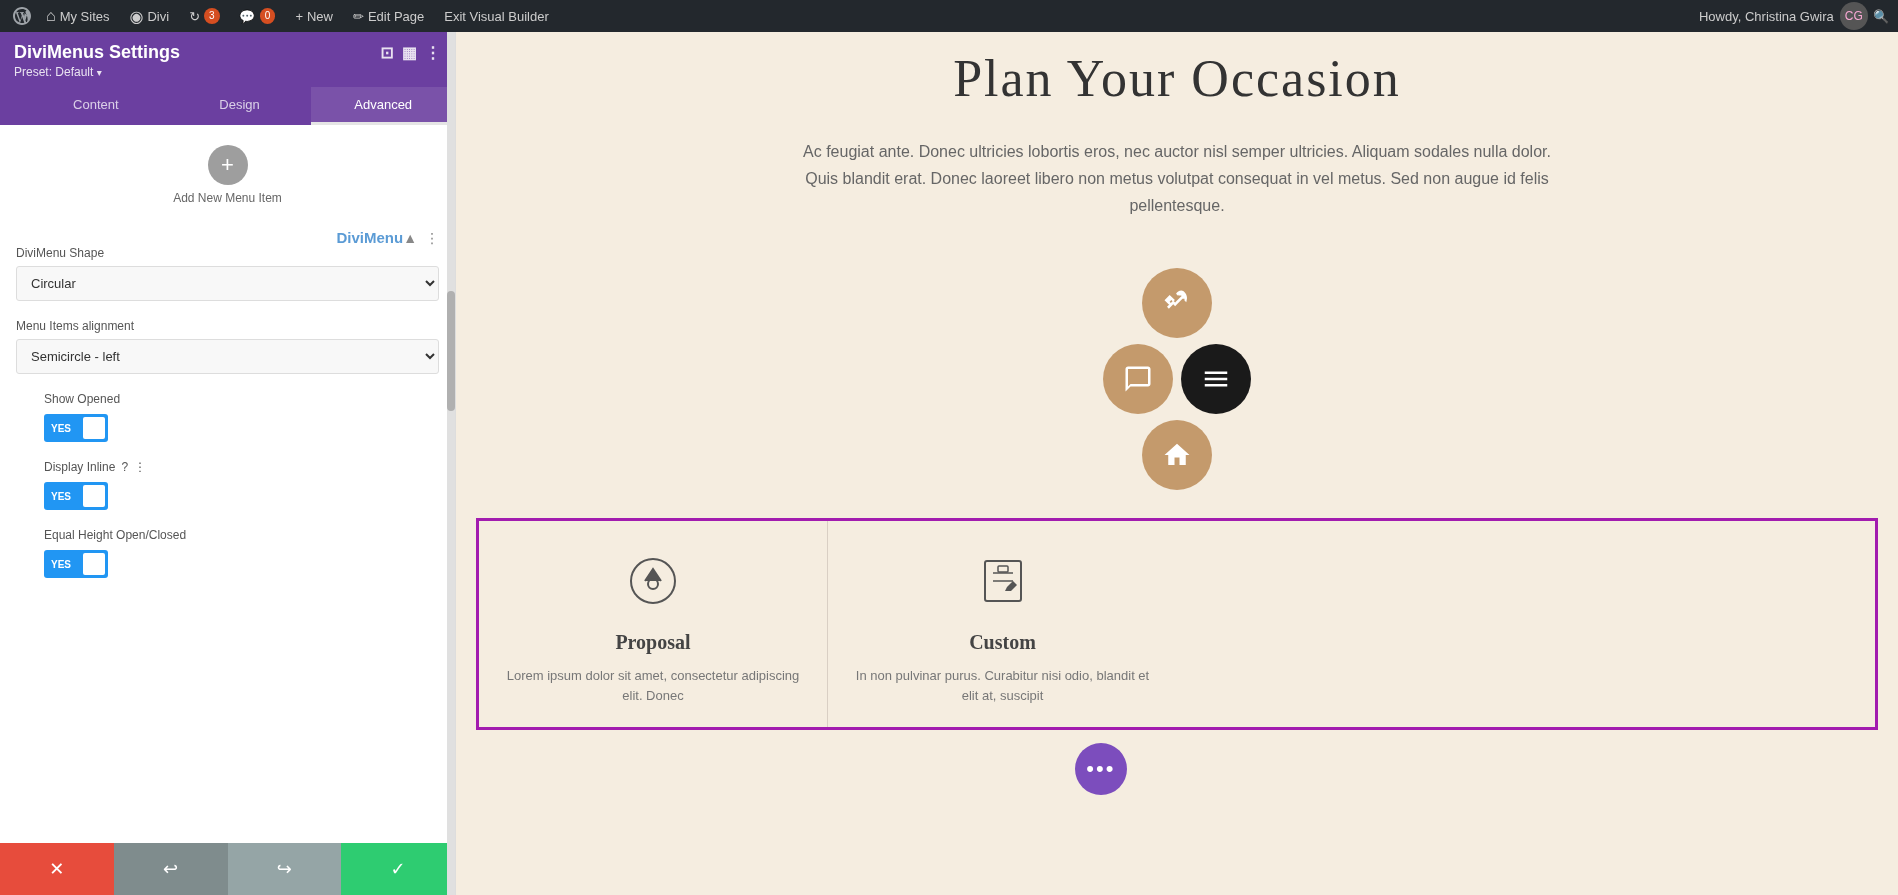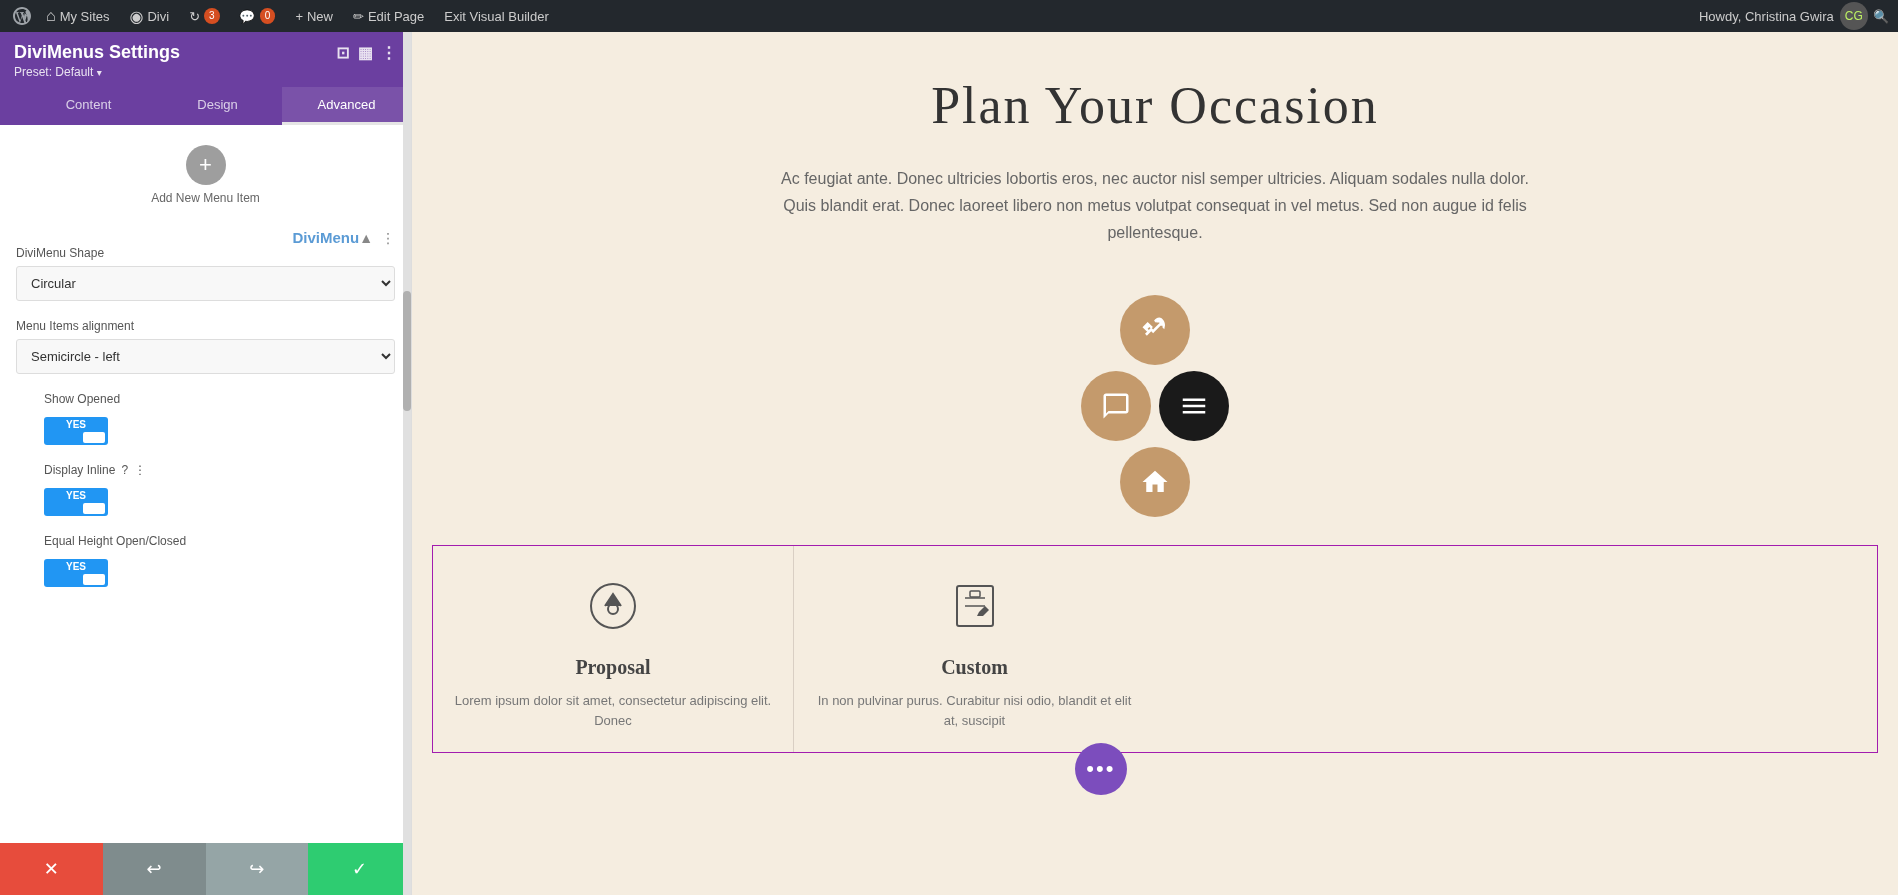--- a/index.html
+++ b/index.html
@@ -35,21 +35,21 @@
 
     
     .main-layout {
       display: flex;
       flex: 1;
       overflow: hidden;
     }
 
     
     .left-panel {
-      width: 412px;
+      width: 456px;
       background: #fff;
       display: flex;
       flex-direction: column;
       border-right: 1px solid #ddd;
       flex-shrink: 0;
       position: relative;
     }
 
     .panel-header {
       background: #6b3fa0;
@@ -187,21 +187,20 @@
     .toggle-switch {
       display: inline-flex;
       align-items: center;
       background: #2196f3;
       border-radius: 3px;
       padding: 2px 3px;
       gap: 2px;
       cursor: pointer;
       width: 64px;
       height: 28px;
-      flex-direction: column;
     }
     .toggle-yes {
       color: #fff;
       font-size: 10px;
       font-weight: 700;
       padding: 0 4px;
     }
     .toggle-thumb {
       width: 22px;
       height: 22px;
@@ -249,21 +248,21 @@
 
     
     .right-content {
       flex: 1;
       background: #f5ede0;
       overflow-y: auto;
       position: relative;
     }
 
     .page-main {
-      padding: 44px 20px 20px;
+      padding: 17px 20px 20px;
     }
 
     .page-heading {
       text-align: center;
       font-family: Georgia, 'Times New Roman', serif;
       font-size: 52px;
       font-weight: 400;
       color: #333;
       letter-spacing: 2px;
       margin-bottom: 30px;
@@ -306,21 +305,21 @@
       margin: 8px;
     }
     .circle-btn.brown { background: #c49a6c; }
     .circle-btn.dark { background: #1a1a1a; }
     .circle-btn svg { fill: #fff; width: 30px; height: 30px; }
 
     
     .cards-grid {
       display: grid;
       grid-template-columns: repeat(4, 1fr);
-      border: 1px solid #a21caf;
+      border: 3px solid #a21caf;
       margin-top: 20px;
     }
     .card {
       background: #f5ede0;
       border-right: 1px solid #d9cfc4;
       padding: 30px 20px 20px;
       display: flex;
       flex-direction: column;
       align-items: center;
     }
@@ -388,21 +387,21 @@
   </div>
   <div class="bar-item">
     <span>✏</span>
     <span>Edit Page</span>
   </div>
   <div class="bar-item">
     <span>Exit Visual Builder</span>
   </div>
   <div class="bar-right">
     <span>Howdy, Christina Gwira</span>
-    <div style="width:28px;height:28px;border-radius:50%;background:#555;overflow:hidden;display:flex;align-items:center;justify-content:center;color:#bef264;font-size:12px;">CG</div>
+    <div style="width:28px;height:28px;border-radius:50%;background:#555;overflow:hidden;display:flex;align-items:center;justify-content:center;color:#f9a8d4;font-size:12px;">CG</div>
     <span style="cursor:pointer;">🔍</span>
   </div>
 </div>
 
 <div class="main-layout">
 
   <div class="left-panel">
 
     <div class="panel-header">
       <div class="panel-title">

